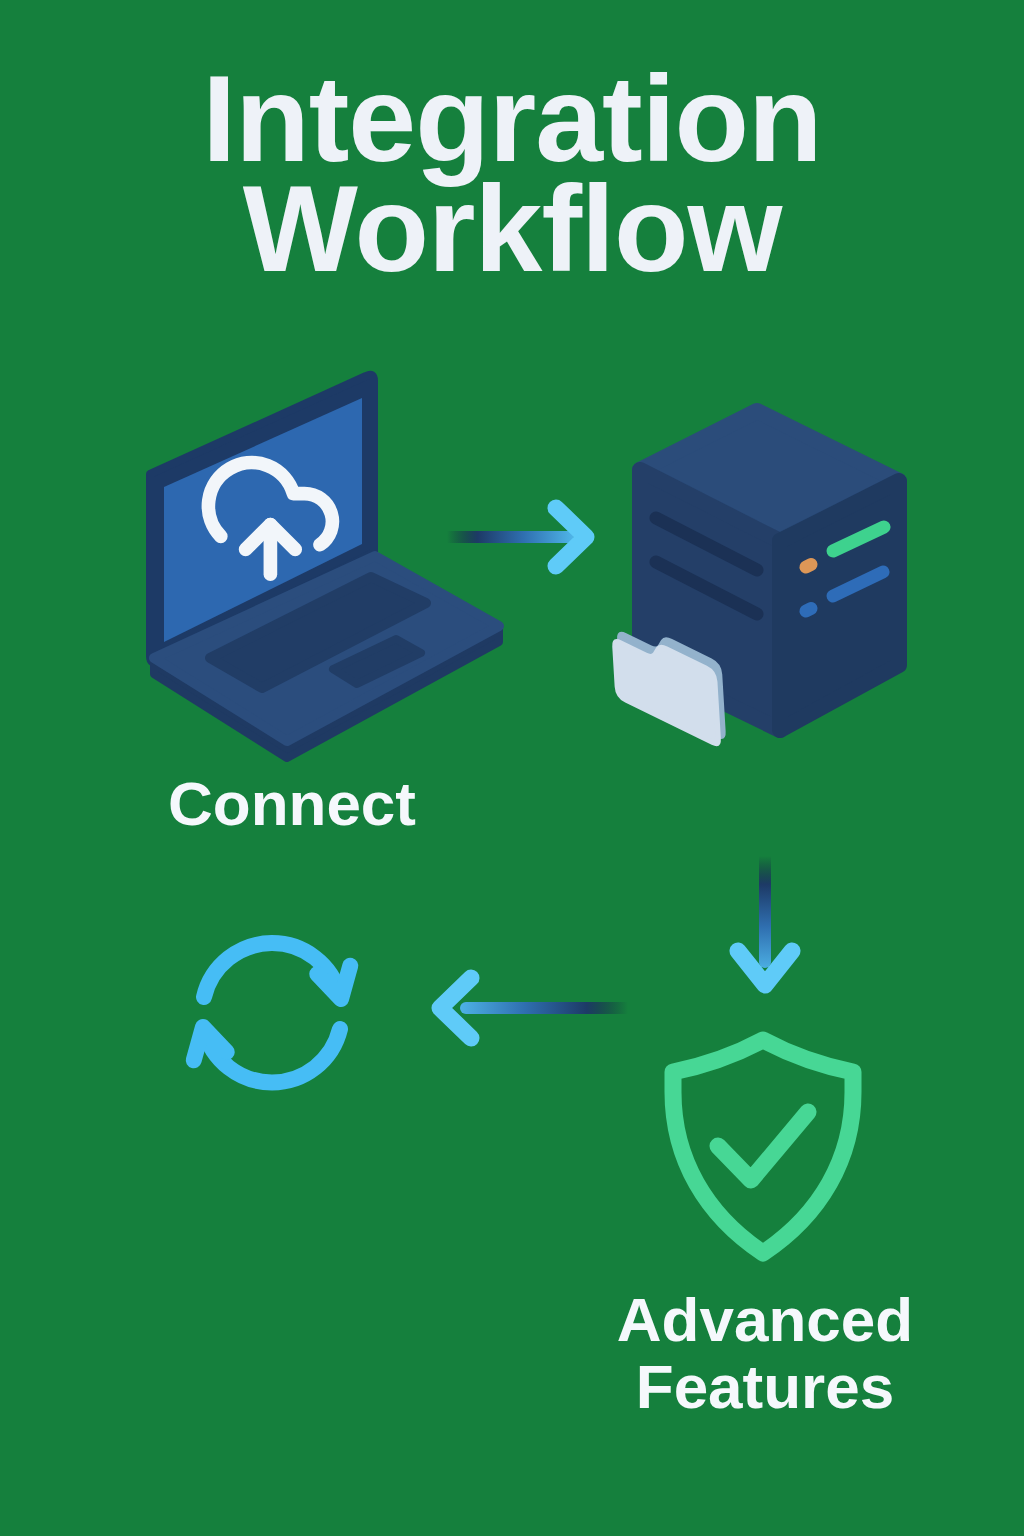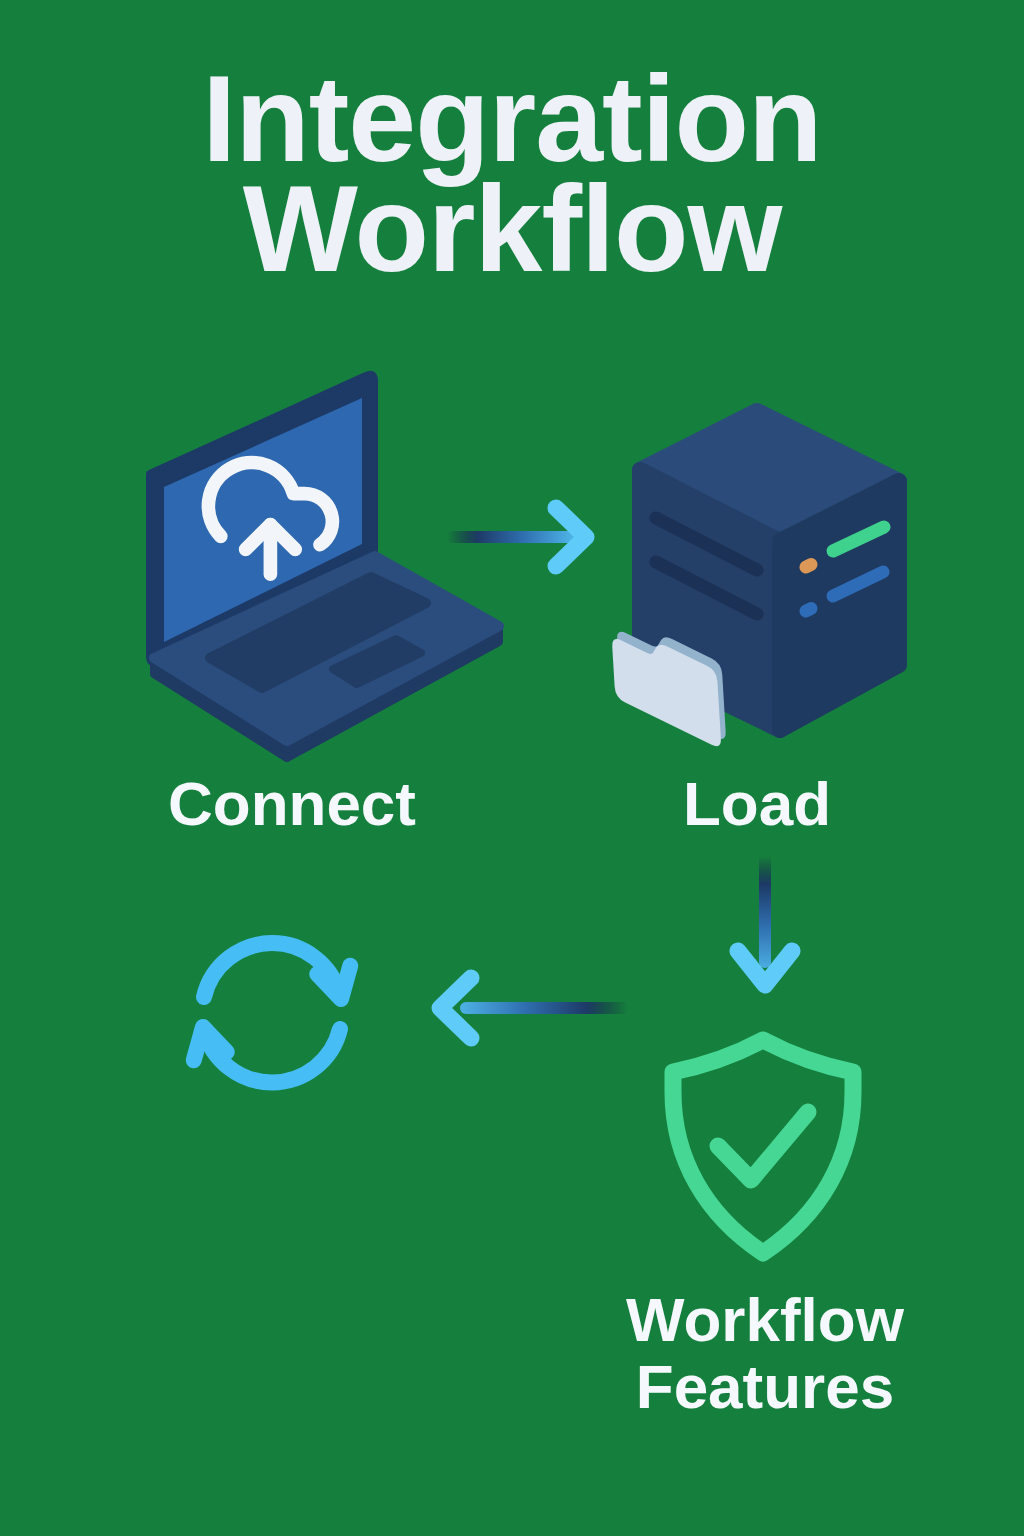--- a/index.html
+++ b/index.html
@@ -141,16 +141,15 @@
 
     <g fill="none" stroke="#46bdf5" stroke-width="16" stroke-linecap="round" stroke-linejoin="round">
       <path d="M 204,997 A 70,70 0 0 1 340,996"></path>
       <path transform="translate(341,999) rotate(76)" d="M -30,-17 L 0,0 L -30,17"></path>
       <path d="M 340,1029 A 70,70 0 0 1 204,1029"></path>
       <path transform="translate(203,1027) rotate(256)" d="M -30,-17 L 0,0 L -30,17"></path>
     </g>
   </svg>
 
   <div class="step-label label-connect">Connect</div>
-  <div class="step-label label-load">Load</div>
-  <div class="step-label label-advanced">Workflow Features</div>
+  <div class="step-label label-advanced">Advanced Features</div>
 
 </div>
 
 </body></html>

